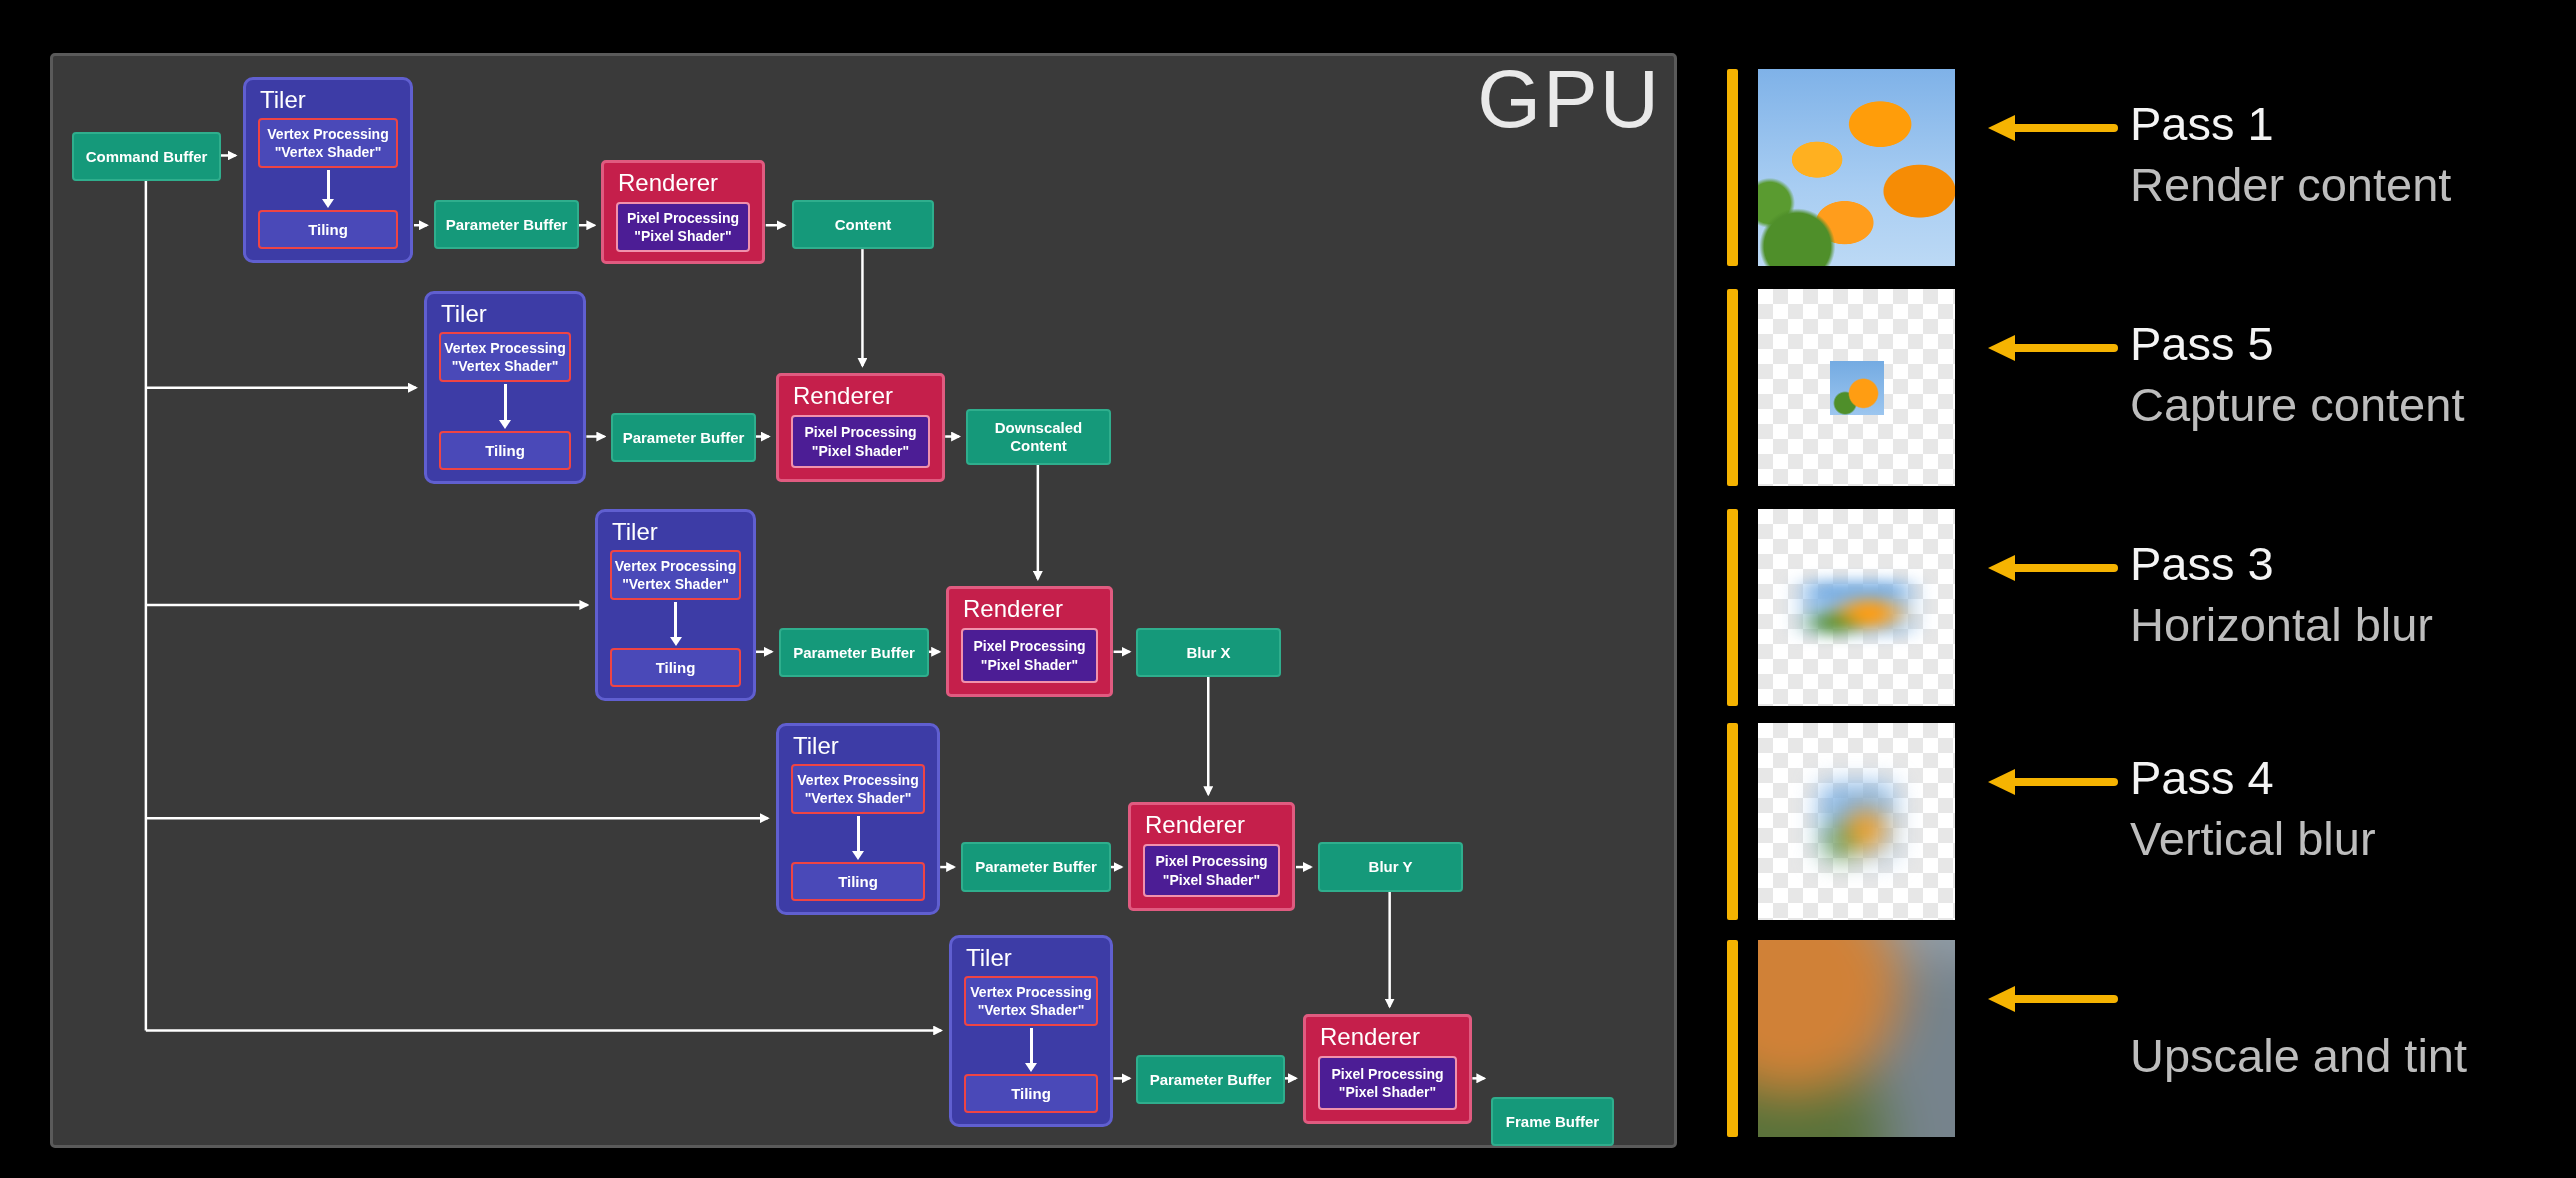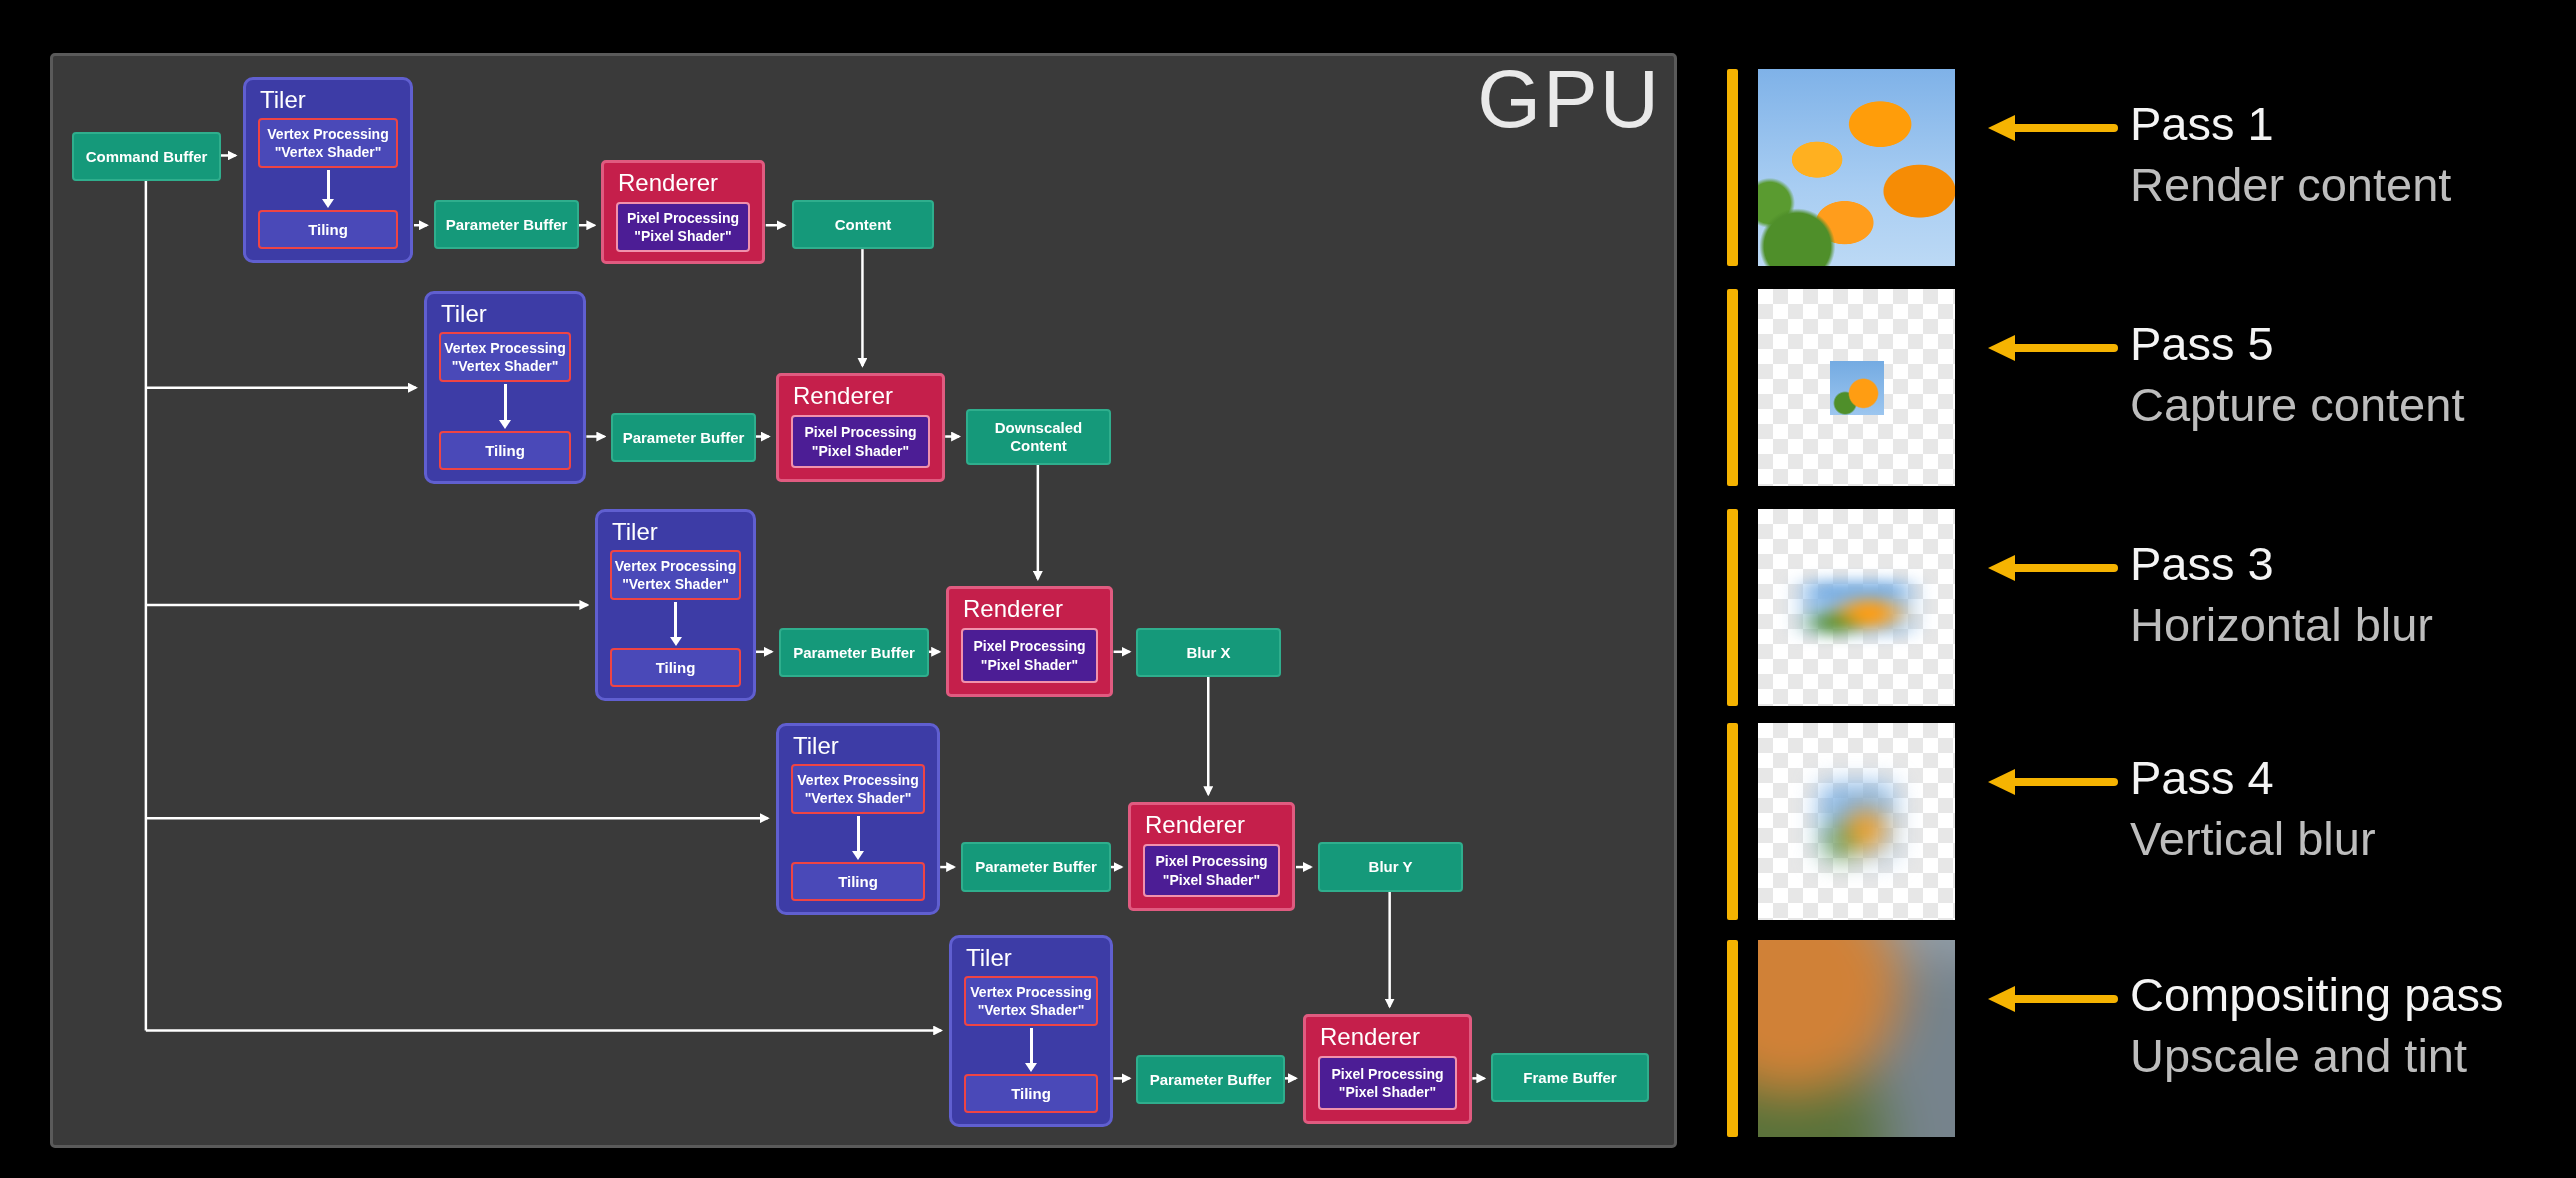--- a/index.html
+++ b/index.html
@@ -231,21 +231,21 @@
     <div class="sub tbox">Tiling</div>
   </div>
   <div class="gbox" style="left:1136px;top:1055px;width:149px;height:49px">Parameter Buffer</div>
   <div class="renderer" style="left:1303px;top:1014px;width:169px;height:110px">
     <div class="renderer-head">Renderer</div>
     <div class="rsub">
       <span>Pixel Processing</span>
       <span>"Pixel Shader"</span>
     </div>
   </div>
-  <div class="gbox" style="left:1491px;top:1053px;width:158px;height:49px">Frame Buffer</div>
+  <div class="gbox" style="left:1491px;top:1097px;width:123px;height:49px">Frame Buffer</div>
 
   <div class="pass-band" style="top:69px">
     <div class="pass-bar"></div>
     <div class="thumb thumb-flowers"></div>
     <div class="pass-arrow">
         <span class="tri"></span>
         <span class="bar"></span>
       </div>
     <div class="pass-title">Pass 1</div>
     <div class="pass-sub">Render content</div>
@@ -298,18 +298,17 @@
 
   <div class="pass-band" style="top:940px">
     <div class="pass-bar"></div>
     <div class="thumb">
       <div class="blur-fill"></div>
     </div>
     <div class="pass-arrow">
         <span class="tri"></span>
         <span class="bar"></span>
       </div>
-    <div class="pass-title">Compositing pass</div>
     <div class="pass-sub">Upscale and tint</div>
   </div>
 
 </div>
 
 
 </body></html>

